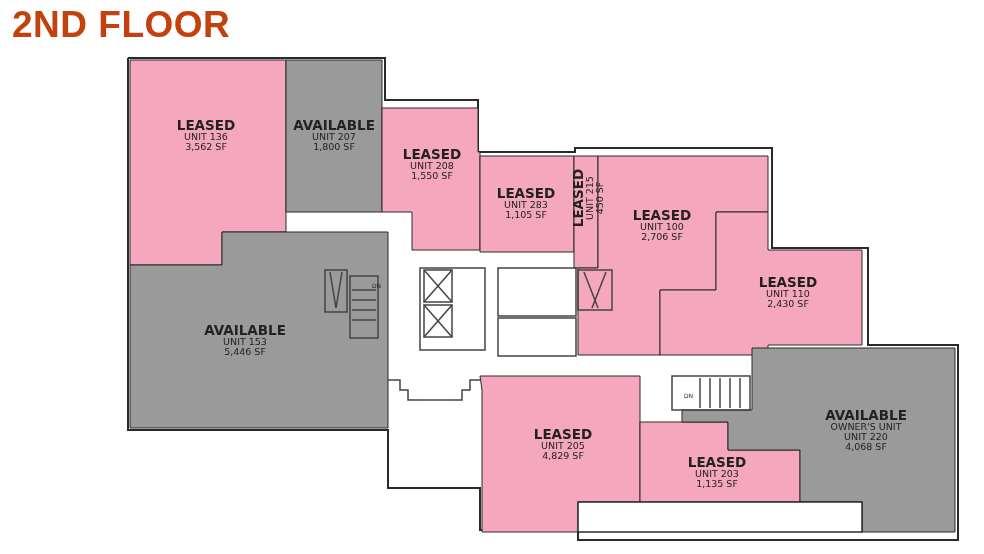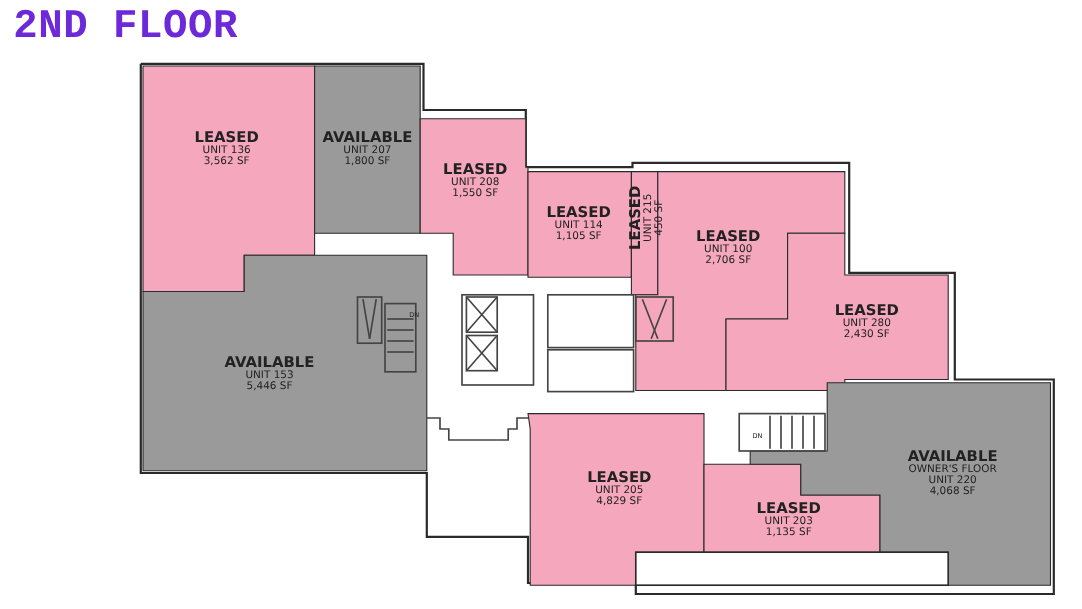--- a/index.html
+++ b/index.html
@@ -1,17 +1,17 @@
 <!DOCTYPE html>
 <html><head>
 <meta charset="utf-8">
 <style>
   html, body { margin: 0; padding: 0; background: #ffffff; }
   body { width: 984px; height: 554px; position: relative; overflow: hidden; font-family: "Liberation Sans", "DejaVu Sans", sans-serif; }
-  .title { position: absolute; left: 12px; top: 4px; font-size: 37px; font-weight: bold; color: #6d28d9; letter-spacing: 0.5px; font-family: Liberation Mono, monospace; }
+  .title { position: absolute; left: 12px; top: 4px; font-size: 37px; font-weight: bold; color: #c2410c; letter-spacing: 0.5px; font-family: Liberation Sans, sans-serif; }
   svg.plan { position: absolute; left: 0; top: 0; }
   .lbl { position: absolute; text-align: center; color: #222; transform: translate(-50%, 0); white-space: nowrap; line-height: 1.05; }
   .lbl .status { font-weight: bold; font-size: 13.5px; display: block; font-family: "DejaVu Sans", sans-serif; }
   .lbl .sub { font-size: 9.5px; display: block; font-family: "DejaVu Sans", sans-serif; }
   .lbl.vert { transform: translate(-50%, -50%) rotate(-90deg); }
 </style>
 </head>
 <body>
 
 <div class="title">2ND FLOOR</div>
@@ -93,51 +93,51 @@
   <span class="sub">UNIT 207</span>
   <span class="sub">1,800 SF</span>
 </div>
 <div class="lbl" style="left:432px; top:147px;">
   <span class="status">LEASED</span>
   <span class="sub">UNIT 208</span>
   <span class="sub">1,550 SF</span>
 </div>
 <div class="lbl" style="left:526px; top:186px;">
   <span class="status">LEASED</span>
-  <span class="sub">UNIT 114</span>
+  <span class="sub">UNIT 283</span>
   <span class="sub">1,105 SF</span>
 </div>
 <div class="lbl vert" style="left:588px; top:198px;">
   <span class="status">LEASED</span>
   <span class="sub">UNIT 215</span>
   <span class="sub">450 SF</span>
 </div>
 <div class="lbl" style="left:662px; top:208px;">
   <span class="status">LEASED</span>
   <span class="sub">UNIT 100</span>
   <span class="sub">2,706 SF</span>
 </div>
 <div class="lbl" style="left:788px; top:275px;">
   <span class="status">LEASED</span>
-  <span class="sub">UNIT 280</span>
+  <span class="sub">UNIT 110</span>
   <span class="sub">2,430 SF</span>
 </div>
 <div class="lbl" style="left:245px; top:323px;">
   <span class="status">AVAILABLE</span>
   <span class="sub">UNIT 153</span>
   <span class="sub">5,446 SF</span>
 </div>
 <div class="lbl" style="left:563px; top:427px;">
   <span class="status">LEASED</span>
   <span class="sub">UNIT 205</span>
   <span class="sub">4,829 SF</span>
 </div>
 <div class="lbl" style="left:717px; top:455px;">
   <span class="status">LEASED</span>
   <span class="sub">UNIT 203</span>
   <span class="sub">1,135 SF</span>
 </div>
 <div class="lbl" style="left:866px; top:408px;">
   <span class="status">AVAILABLE</span>
-  <span class="sub">OWNER'S FLOOR</span>
+  <span class="sub">OWNER'S UNIT</span>
   <span class="sub">UNIT 220</span>
   <span class="sub">4,068 SF</span>
 </div>
 
 </body></html>

